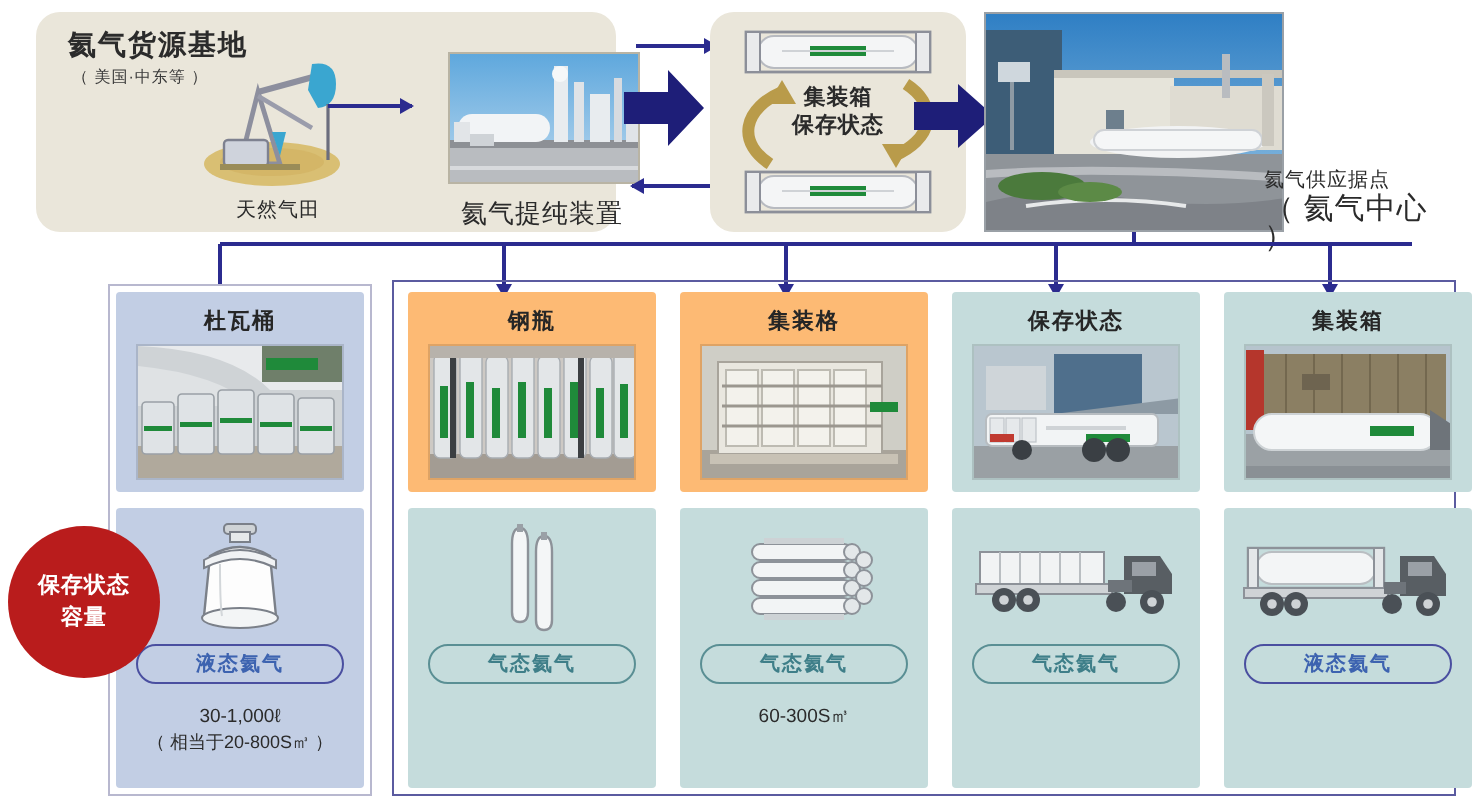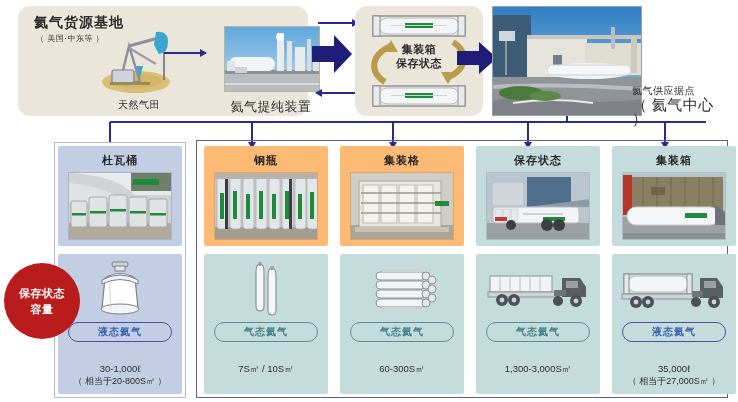--- a/index.html
+++ b/index.html
@@ -116,21 +116,21 @@
     position:absolute; left:0; top:6px; width:100%; height:60px;
   }
   .pill{
     position:absolute; left:10px; top:68px; width:104px; height:20px;
     border-radius:11px; border:1.4px solid #4a4fa0;
     display:flex; align-items:center; justify-content:center;
     font-size:10px; font-weight:700; letter-spacing:1px; color:#3d63b0;font-family:Liberation Mono, monospace;
   }
   .pill.teal{ border-color:#5a8f94; color:#3f7f89; }
   .cap{
-    position:absolute; left:0; top:108px; width:100%; text-align:center;
+    position:absolute; left:0; top:98px; width:100%; text-align:center;
     font-size:9.5px; line-height:13px; color:#2b2b2b;
   }
   .cap .sub{ font-size:9px; }
 
   
   .groupbox{
     position:absolute; left:196px; top:140px; width:532px; height:258px;
     border:1px solid #5b5ba0;
   }
   
@@ -380,24 +380,20 @@
     <div class="body" style="background:#c5dcdc;">
       <svg class="glyph" viewBox="0 0 124 60">
         <g fill="#f4f6f7" stroke="#8d9299" stroke-width="1.2">
           <path d="M52 12 q0 -8 4 -8 q4 0 4 8 l0 34 q0 5 -4 5 q-4 0 -4 -5 Z"></path>
           <path d="M64 16 q0 -8 4 -8 q4 0 4 8 l0 34 q0 5 -4 5 q-4 0 -4 -5 Z"></path>
         </g>
         <rect x="54.5" y="2" width="3" height="4" fill="#9aa0a6"></rect>
         <rect x="66.5" y="6" width="3" height="4" fill="#9aa0a6"></rect>
       </svg>
       <div class="pill teal">气态氦气</div>
-      <div class="cap">
-        <div>7S㎥ / 10S㎥</div>
-        <div class="sub"></div>
-      </div>
     </div>
   </div>
 
   <div class="col" style="left:340px;">
     <div class="head" style="background:#fdba74;">
       <div class="title">集装格</div>
       <div class="pic">
         <svg viewBox="0 0 104 68" width="104" height="68">
           <rect width="104" height="68" fill="#cfcec6"></rect>
           <rect y="52" width="104" height="16" fill="#a9a49a"></rect>
@@ -487,24 +483,20 @@
         <rect x="78" y="30" width="12" height="6" fill="#6e747a"></rect>
         <circle cx="26" cy="40" r="6" fill="#4a5056"></circle>
           <circle cx="26" cy="40" r="2.4" fill="#cfd3d6"></circle>
         <circle cx="38" cy="40" r="6" fill="#4a5056"></circle>
           <circle cx="38" cy="40" r="2.4" fill="#cfd3d6"></circle>
         <circle cx="82" cy="41" r="5" fill="#4a5056"></circle>
         <circle cx="100" cy="41" r="6" fill="#4a5056"></circle>
           <circle cx="100" cy="41" r="2.4" fill="#cfd3d6"></circle>
       </svg>
       <div class="pill teal">气态氦气</div>
-      <div class="cap">
-        <div>1,300-3,000S㎥</div>
-        <div class="sub"></div>
-      </div>
     </div>
   </div>
 
   <div class="col" style="left:612px;">
     <div class="head" style="background:#c5dcdc;">
       <div class="title">集装箱</div>
       <div class="pic">
         <svg viewBox="0 0 104 68" width="104" height="68">
           <rect width="104" height="68" fill="#b6c4cd"></rect>
           <rect x="8" y="4" width="92" height="34" fill="#8b7f63"></rect>
@@ -538,24 +530,20 @@
         <rect x="80" y="31" width="11" height="6" fill="#6e747a"></rect>
         <circle cx="24" cy="42" r="6" fill="#4a5056"></circle>
           <circle cx="24" cy="42" r="2.4" fill="#cfd3d6"></circle>
         <circle cx="36" cy="42" r="6" fill="#4a5056"></circle>
           <circle cx="36" cy="42" r="2.4" fill="#cfd3d6"></circle>
         <circle cx="84" cy="42" r="5" fill="#4a5056"></circle>
         <circle cx="102" cy="42" r="6" fill="#4a5056"></circle>
           <circle cx="102" cy="42" r="2.4" fill="#cfd3d6"></circle>
       </svg>
       <div class="pill">液态氦气</div>
-      <div class="cap">
-        <div>35,000ℓ</div>
-        <div class="sub">（ 相当于27,000S㎥ ）</div>
-      </div>
     </div>
   </div>
 
   <div class="badge">
     <span>保存状态</span>
     <span>容量</span>
   </div>
 
 </div>
 

